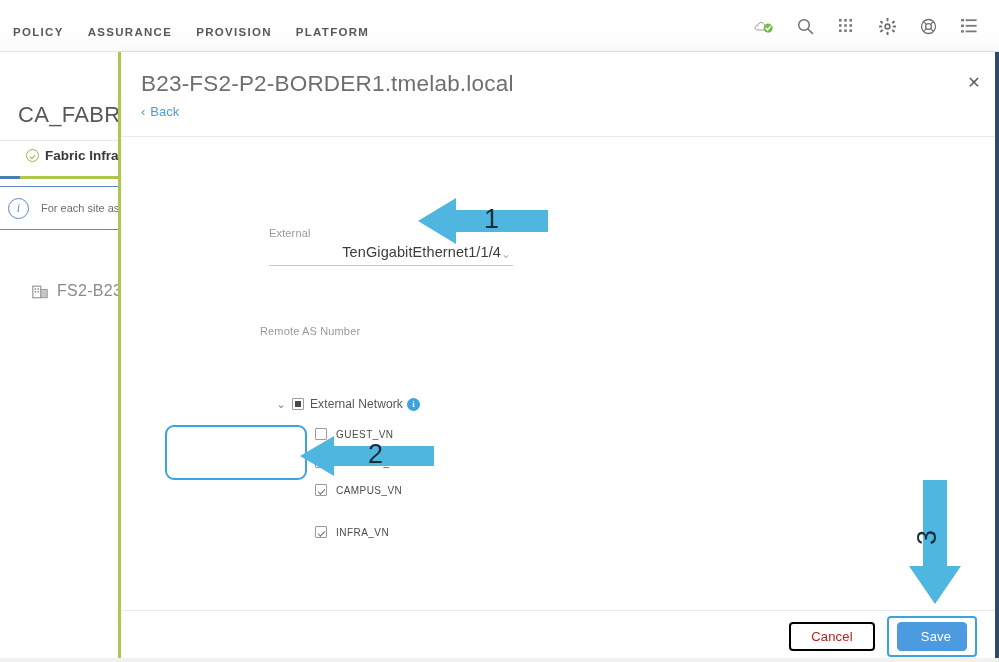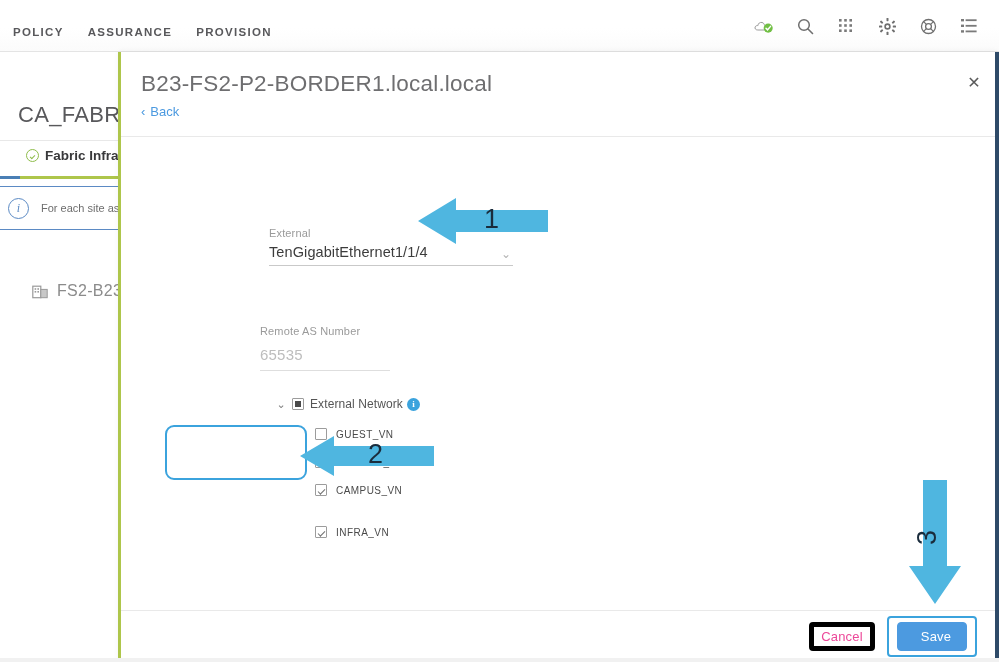--- a/index.html
+++ b/index.html
@@ -92,21 +92,21 @@
     color:#5b5b5b; font-size:16px; cursor:pointer;
   }
   .drawer-divider { position:absolute; left:0; top:84px; width:878px; height:1px; background:#e9e9e9; }
 
   
   .form { position:absolute; left:0; top:85px; width:910px; height:473px; }
   .field { position:absolute; }
   .field-label { font-size:11px; color:#9a9a9a; letter-spacing:.15px; }
   .select-line {
     margin-top:5px; width:244px; border-bottom:1px solid #c9c9c9;
-    display:flex; align-items:flex-end; justify-content:space-between;
+    display:flex; align-items:flex-end; justify-content:flex-end;
     padding-bottom:5px; cursor:pointer;
   }
   .select-value { font-size:14.5px; color:#3c3c3c; letter-spacing:.1px; }
   .chev-down { color:#b4b4b4; font-size:12px; line-height:1; padding-right:2px; }
   .text-line {
     margin-top:9px; width:130px; border-bottom:1px solid #dedede; padding-bottom:6px;
   }
   .text-placeholder { font-size:15px; color:#bdbdbd; letter-spacing:.2px; }
 
   
@@ -142,21 +142,21 @@
   
   .drawer-foot {
     position:absolute; left:0; bottom:0; width:878px; height:52px;
     border-top:1px solid #e9e9e9; background:#fff;
   }
   .btn {
     position:absolute; height:29px; border-radius:4px; font-size:13px;
     display:flex; align-items:center; justify-content:center; cursor:pointer;
     letter-spacing:.2px;
   }
-  .btn-cancel { right:124px; top:11px; width:66px; border:5px solid #000000; color:#ec4899; background:#fff; }
+  .btn-cancel { right:124px; top:11px; width:86px; border:2px solid #000000; color:#b91c1c; background:#fff; }
   .btn-save { right:32px; top:11px; width:70px; background:#4c9ae0; color:#fff; border:1px solid #4c9ae0;padding-left:8px; }
   .save-focus {
     position:absolute; right:22px; top:5px; width:90px; height:41px;
     border:2px solid #3ba3dd; border-radius:4px; pointer-events:none;
   }
 
   
   .right-edge { position:absolute; right:0px; top:52px; width:4px; height:610px; background:#2e4a68; z-index:9; }
   .bottom-strip {
     position:absolute; left:0; bottom:0; width:999px; height:4px;
@@ -186,20 +186,23 @@
 <div class="topnav">
   <div class="nav-items">
     <div class="nav-item">
       <span>POLICY</span>
     </div>
     <div class="nav-item">
       <span>ASSURANCE</span>
     </div>
     <div class="nav-item active">
       <span>PROVISION</span>
+    </div>
+    <div class="nav-item">
+      <span>PLATFORM</span>
     </div>
   </div>
 
   <div class="nav-icons">
     <div class="nicon">
       <svg width="22" height="16" viewBox="0 0 22 16">
         <path d="M4.2 12.4 C1.6 12.4 0.6 10.6 1.3 9.0 C1.9 7.6 3.6 7.3 4.3 7.6 C4.4 5.2 6.6 3.6 8.8 4.1 C10.5 4.5 11.4 6.0 11.5 7.2 C12.6 7.0 13.8 7.7 13.9 9.2 C14.0 11.0 12.7 12.4 11.0 12.4 Z" fill="none" stroke="#9a9a9a" stroke-width="1.1"></path>
         <circle cx="15.6" cy="10.3" r="5.0" fill="#71bf44"></circle>
         <path d="M13.2 10.4 L14.9 12.2 L18.2 8.4" fill="none" stroke="#ffffff" stroke-width="1.6" stroke-linecap="round"></path>
       </svg>
@@ -295,44 +298,41 @@
     </svg>
     <span class="bg-site-label">FS2-B23</span>
   </div>
 </div>
 
 <div class="greenline"></div>
 
 <div class="drawer">
 
   <div class="drawer-head">
-    <div class="drawer-title">B23-FS2-P2-BORDER1.local.local</div>
+    <div class="drawer-title">B23-FS2-P2-BORDER1.tmelab.local</div>
     <div class="drawer-back">
       <span class="chev-left">‹</span>
       <span>Back</span>
     </div>
     <div class="drawer-close">✕</div>
   </div>
   <div class="drawer-divider"></div>
 
   <div class="form">
 
     <div class="field" style="left:148px; top:90px;">
       <div class="field-label">External</div>
       <div class="select-line">
         <span class="select-value">TenGigabitEthernet1/1/4</span>
         <span class="chev-down">⌄</span>
       </div>
     </div>
 
     <div class="field" style="left:139px; top:188px;">
       <div class="field-label">Remote AS Number</div>
-      <div class="text-line">
-        <span class="text-placeholder">65535</span>
-      </div>
     </div>
 
     <div class="tree">
       <div class="tree-root">
         <span class="tw-chev">⌄</span>
         <span class="cbox indet"></span>
         <span class="tree-root-label">External Network</span>
         <span class="info-dot">i</span>
       </div>
 

